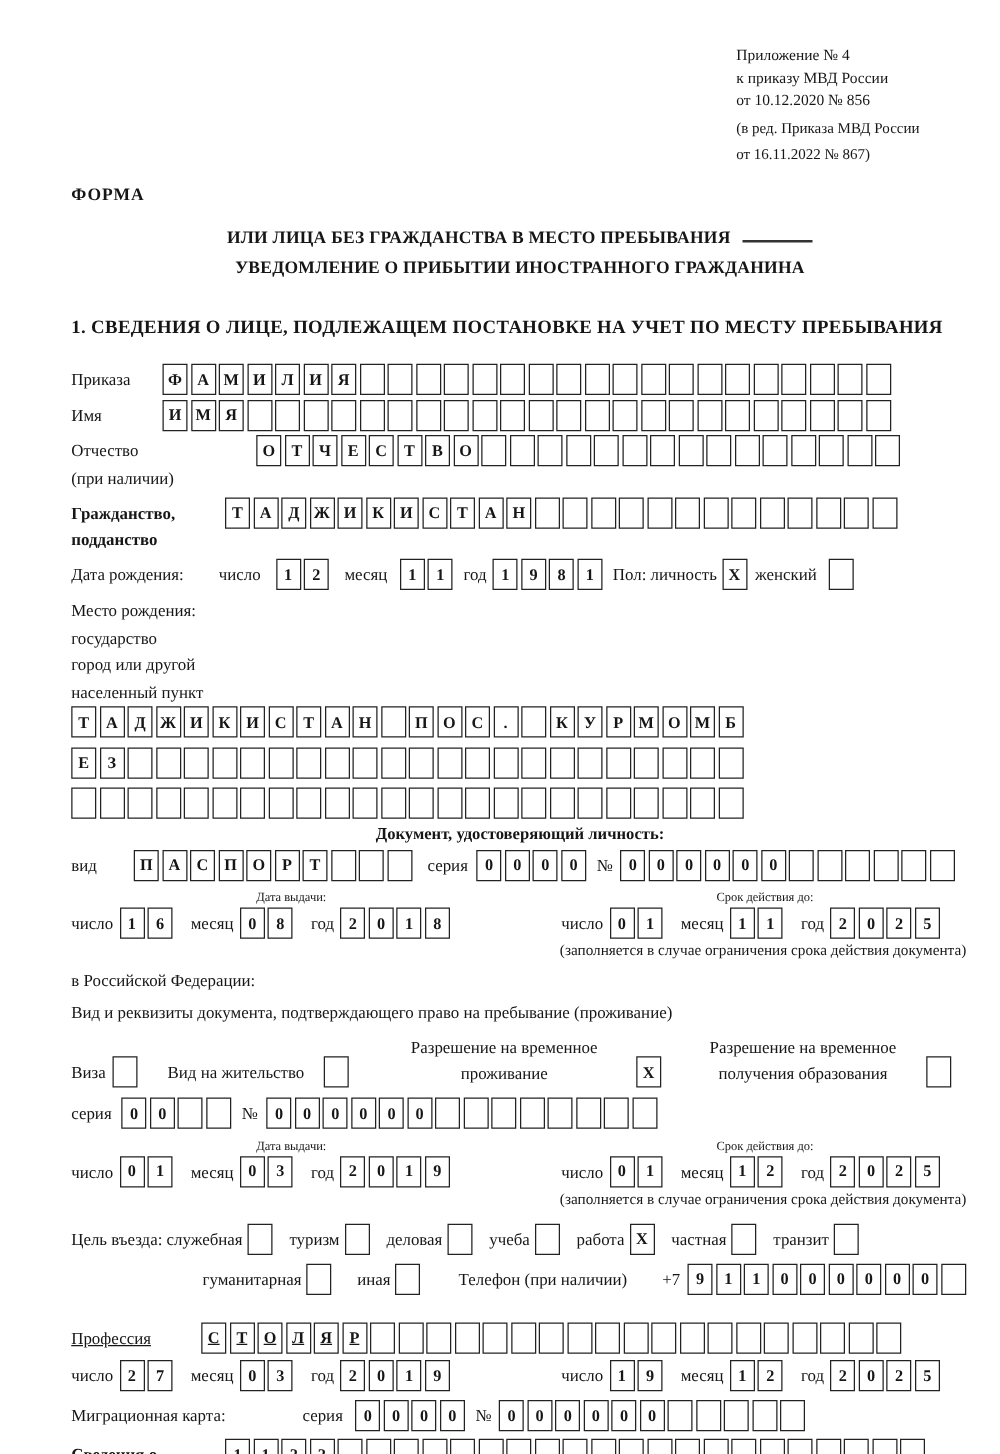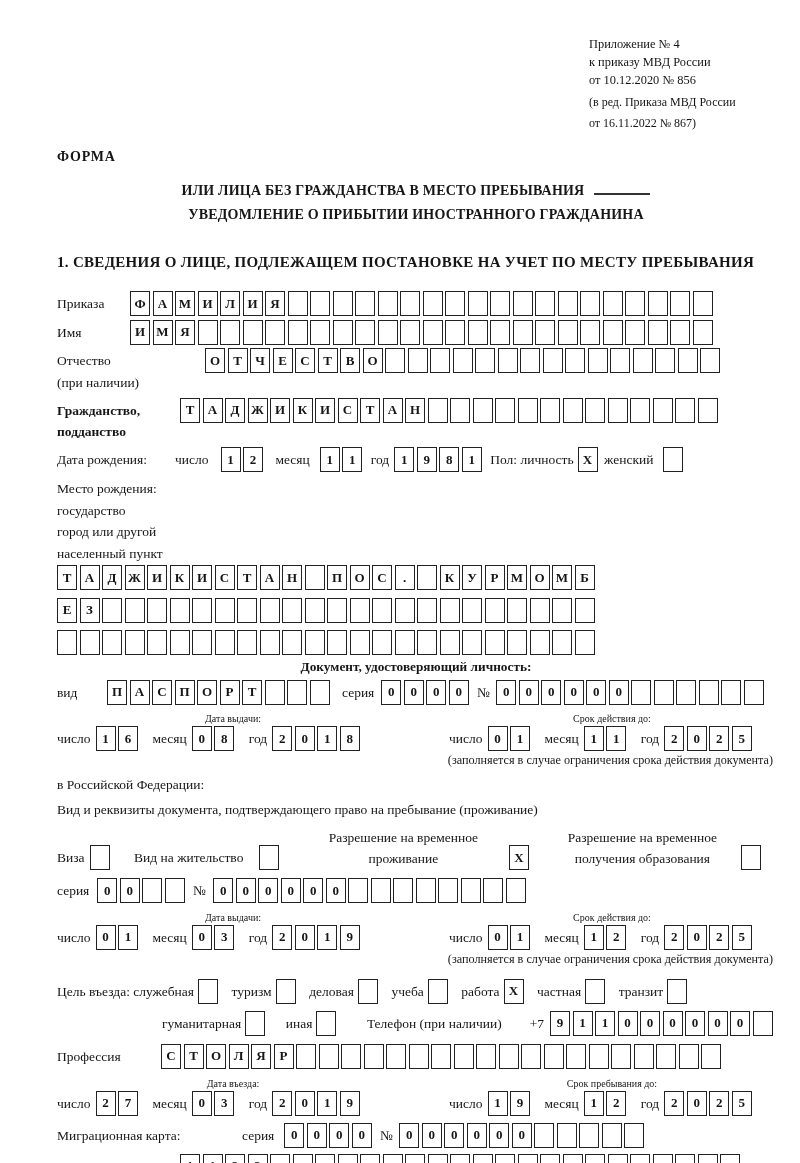--- a/index.html
+++ b/index.html
@@ -556,21 +556,21 @@
         <span class="cell">0</span>
         <span class="cell">0</span>
         <span class="cell">0</span>
         <span class="cell">0</span>
         <span class="cell">0</span>
         <span class="cell">0</span>
         <span class="cell"></span>
       </span>
   </div>
 
-  <div class="frow" style="margin-top:8px;">
+  <div class="frow" style="margin-top:22px;text-decoration:underline;">
     <span class="flabel w104">Профессия</span>
     <span class="cellrow">
         <span class="cell">С</span>
         <span class="cell">Т</span>
         <span class="cell">О</span>
         <span class="cell">Л</span>
         <span class="cell">Я</span>
         <span class="cell">Р</span>
         <span class="cell"></span>
         <span class="cell"></span>
@@ -587,24 +587,20 @@
         <span class="cell"></span>
         <span class="cell"></span>
         <span class="cell"></span>
         <span class="cell"></span>
         <span class="cell"></span>
         <span class="cell"></span>
         <span class="cell"></span>
       </span>
   </div>
 
-  <div class="dcols" style="margin-top:4px;">
-    <div class="dcol-l dhead">Дата въезда:</div>
-    <div class="dcol-r dhead">Срок пребывания до:</div>
-  </div>
   <div class="dcols">
     <div class="dcol-l dgroup">
       <span class="flabel">число</span>
       <span class="cellrow">
           <span class="cell">2</span>
           <span class="cell">7</span>
         </span>
       <span class="flabel">месяц</span>
       <span class="cellrow">
           <span class="cell">0</span>

